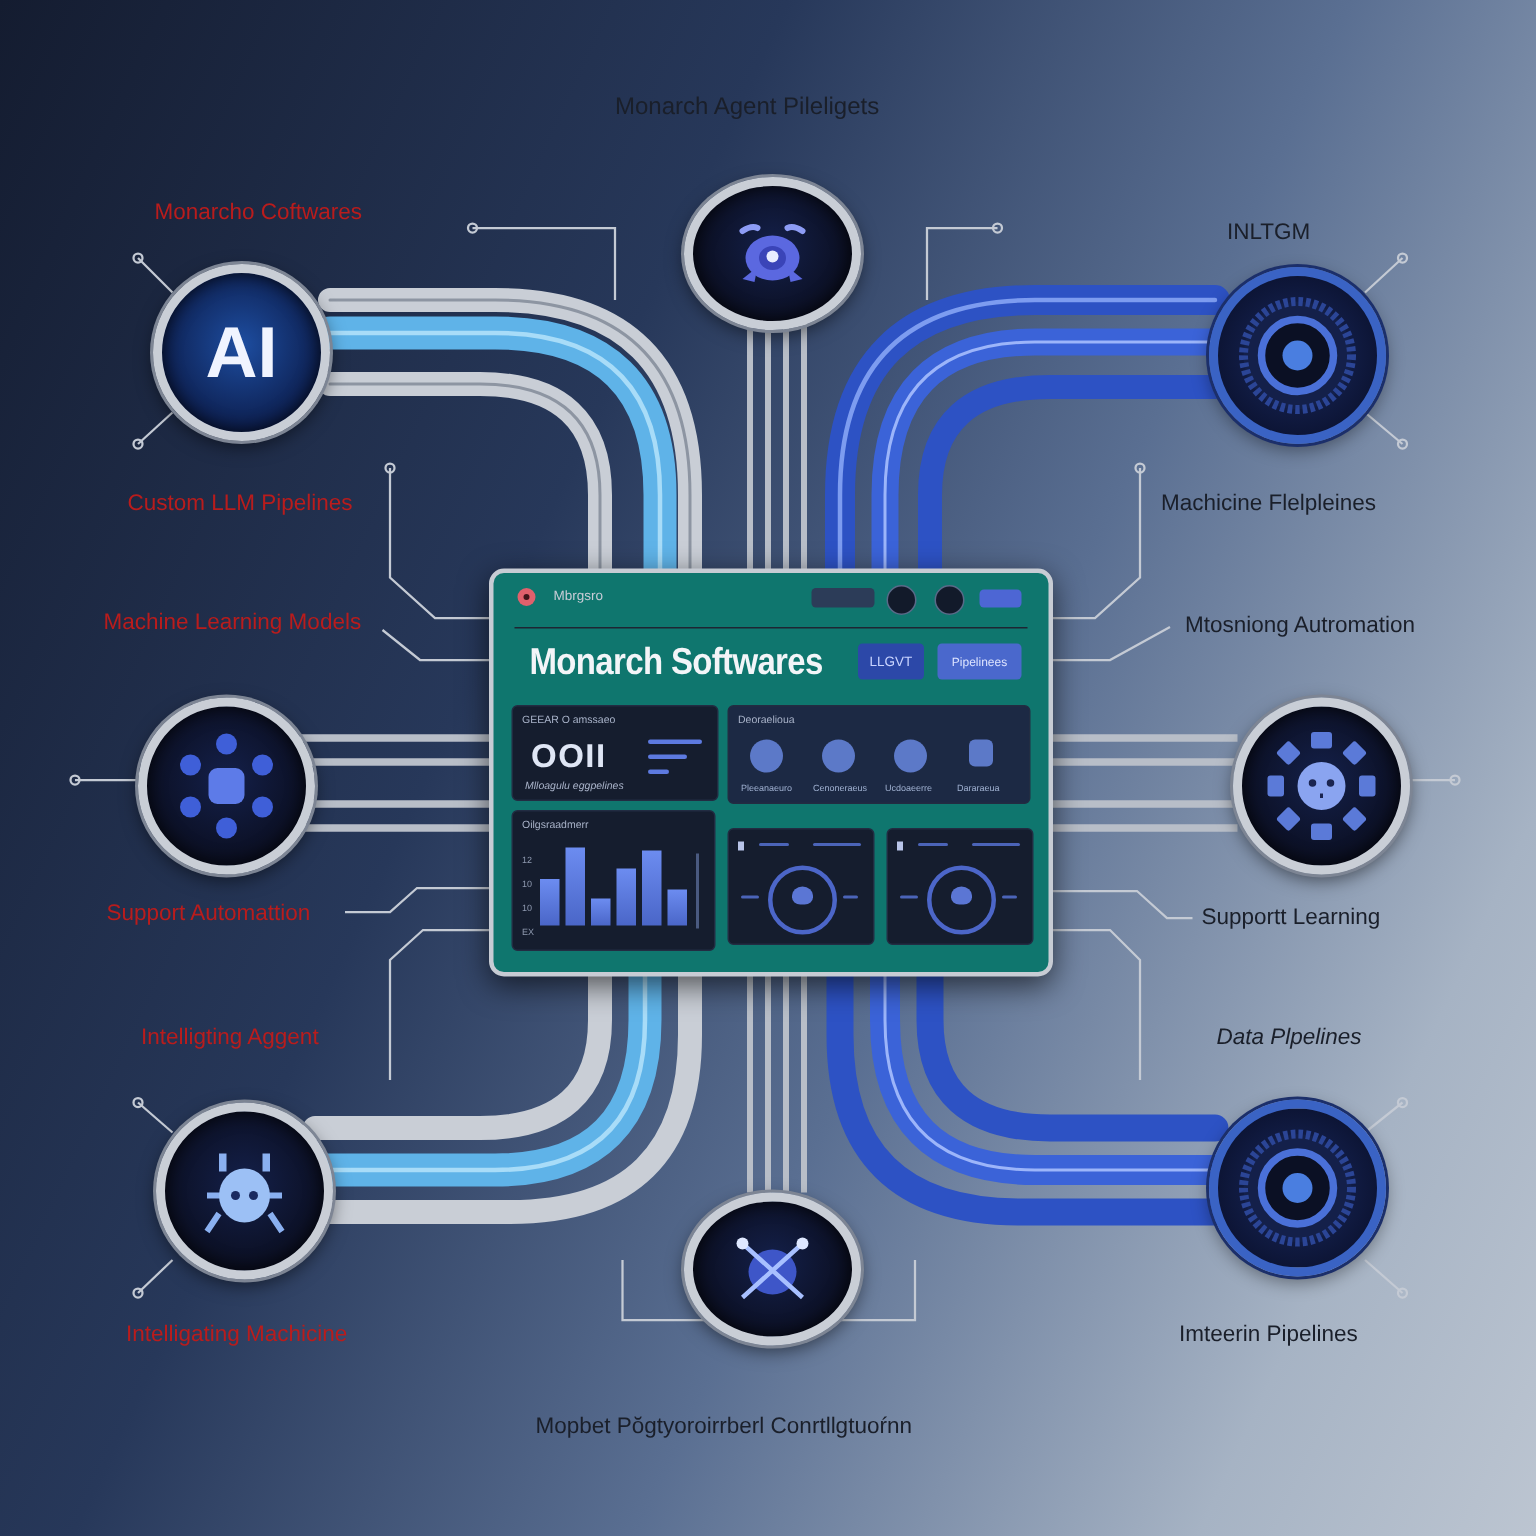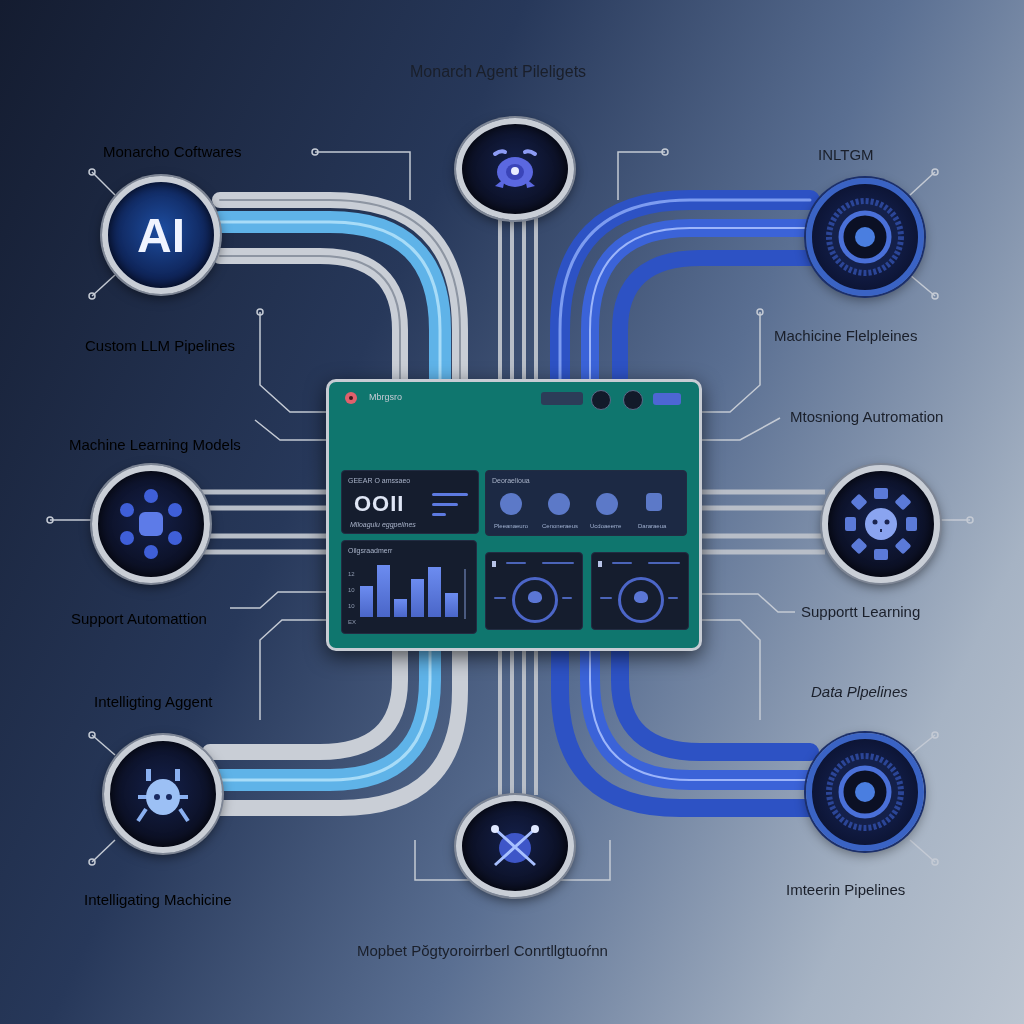--- a/index.html
+++ b/index.html
@@ -2,21 +2,21 @@
 <html><head>
 <meta charset="utf-8">
 <style>
   html, body { margin:0; padding:0; }
   body {
     width:1024px; height:1024px; overflow:hidden; position:relative;
     background: linear-gradient(115deg, #141c30 0%, #27385a 35%, #5a6f92 60%, #a6b3c4 85%, #bcc5d1 100%);
     font-family: "Liberation Sans", sans-serif;
   }
   .lbl { position:absolute; font-size:15px; white-space:nowrap; }
-  .lbl.light { color:#000000;margin-top:10px; }
+  .lbl.light { color:#b91c1c; }
   .lbl.dark { color:#1a1f2a; }
   .title { font-size:16px; }
   svg.pipes { position:absolute; left:0; top:0; }
   .node {
     position:absolute; border-radius:50%;
     background: radial-gradient(circle at 50% 45%, #14204a 0%, #0b0f22 70%);
     border:6px solid #c9ced6;
     box-shadow: 0 0 0 2px #7d8594, 0 4px 12px rgba(0,0,0,0.5), inset 0 0 12px rgba(0,0,0,.8);
     display:flex; align-items:center; justify-content:center;
   }
@@ -156,21 +156,21 @@
       <circle cx="935" cy="862" r="3"></circle>
     <path d="M415 840 V880 H470"></path>
       <path d="M610 840 V880 H555"></path>
   </g>
 </svg>
 
 <div class="lbl dark title" style="left:410px;top:63px;">Monarch Agent Pileligets</div>
 
 <div class="lbl light" style="left:103px;top:133px;">Monarcho Coftwares</div>
 <div class="lbl light" style="left:85px;top:327px;">Custom LLM Pipelines</div>
-<div class="lbl light" style="left:69px;top:426px;">Machine Learning Models</div>
+<div class="lbl light" style="left:69px;top:406px;">Machine Learning Models</div>
 <div class="lbl light" style="left:71px;top:600px;">Support Automattion</div>
 <div class="lbl light" style="left:94px;top:683px;">Intelligting Aggent</div>
 <div class="lbl light" style="left:84px;top:881px;">Intelligating Machicine</div>
 
 <div class="lbl dark" style="left:818px;top:146px;">INLTGM</div>
 <div class="lbl dark" style="left:774px;top:327px;">Machicine Flelpleines</div>
 <div class="lbl dark" style="left:790px;top:408px;">Mtosniong Autromation</div>
 <div class="lbl dark" style="left:801px;top:603px;">Supportt Learning</div>
 <div class="lbl dark" style="left:811px;top:683px;font-style:italic;">Data Plpelines</div>
 <div class="lbl dark" style="left:786px;top:881px;">Imteerin Pipelines</div>
@@ -263,20 +263,25 @@
 
 <div class="dash">
   <div class="dash-top">
     <div class="logo-dot"></div>
     <div class="brand">Mbrgsro</div>
     <div class="top-search"></div>
     <div class="top-circ" style="left:262px;"></div>
     <div class="top-circ" style="left:294px;"></div>
     <div class="top-btn"></div>
   </div>
+  <div class="hero">
+    <div class="hero-title">Monarch Softwares</div>
+    <div class="hero-btn1">LLGVT</div>
+    <div class="hero-btn2">Pipelinees</div>
+  </div>
 
   <div class="card" style="left:12px;top:88px;width:136px;height:62px;">
     <div class="card-title">GEEAR O amssaeo</div>
     <div class="big-num">OOII</div>
     <div class="bar-line" style="left:90px;top:22px;width:36px;"></div>
     <div class="bar-line" style="left:90px;top:32px;width:26px;"></div>
     <div class="bar-line" style="left:90px;top:42px;width:14px;"></div>
     <div class="card-sub" style="left:8px;top:50px;">Mlloagulu eggpelines</div>
   </div>
 

